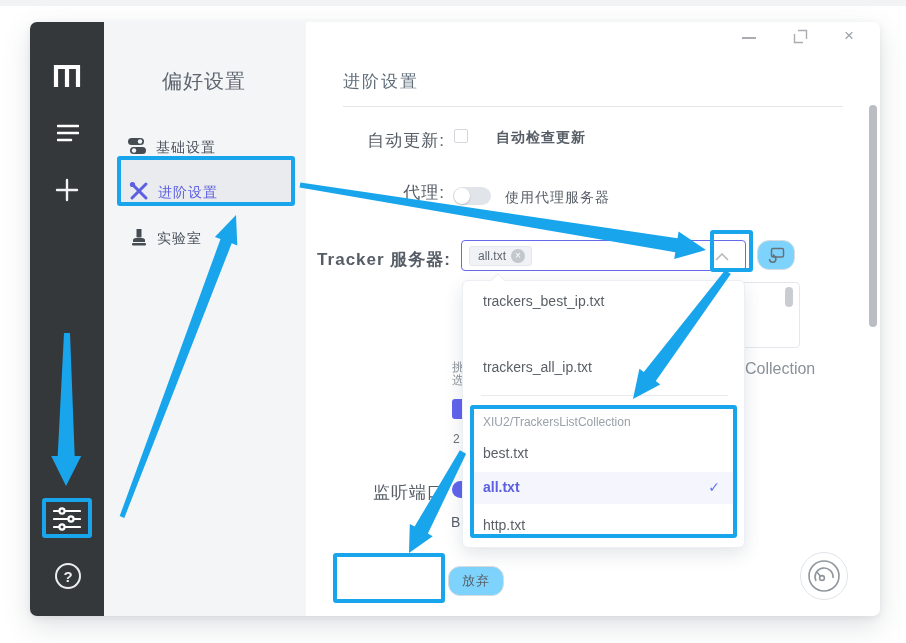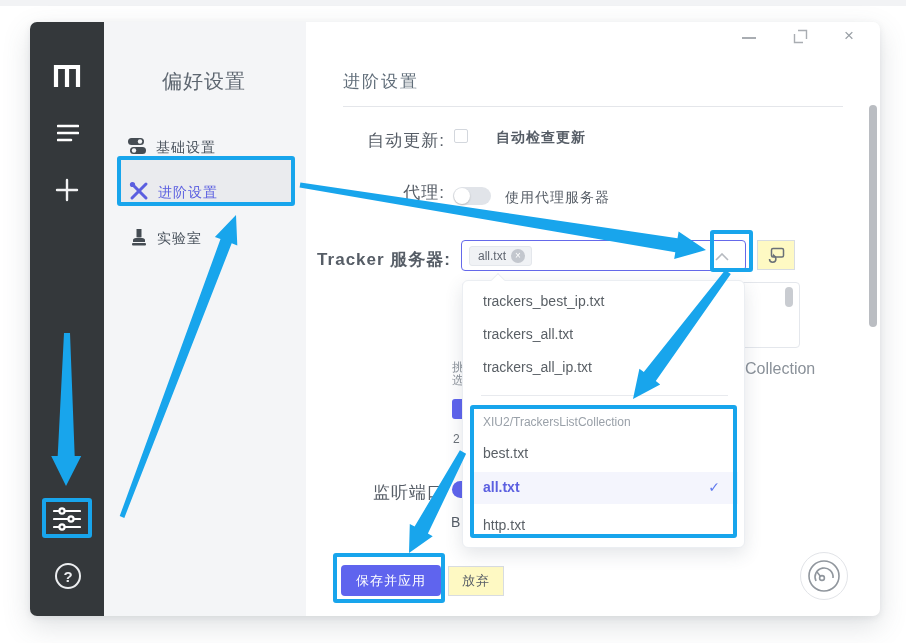--- a/index.html
+++ b/index.html
@@ -28,21 +28,21 @@
   .h-divider { position:absolute; left:313px; top:84px; width:500px; height:1px; background:#e4e6ea; }
   .form-label { position:absolute; right:435px; font-size:17px; color:#565d66; letter-spacing:1px; white-space:nowrap; }
   .form-text { position:absolute; font-size:14px; color:#565d66; letter-spacing:1px; white-space:nowrap; }
   .checkbox { position:absolute; width:14px; height:14px; border:1px solid #d3d7dd; border-radius:2px; background:#fff; }
   .toggle-off { position:absolute; width:38px; height:18px; border-radius:9px; background:#e1e4e9; }
   .toggle-off .knob { position:absolute; left:1px; top:1px; width:16px; height:16px; border-radius:50%; background:#fff; box-shadow:0 1px 2px rgba(0,0,0,.2); }
   .select-box { position:absolute; left:431px; top:218px; width:285px; height:31px; border:1px solid #6569ea; border-radius:4px; background:#fff; }
   .tag { position:absolute; left:7px; top:5px; height:20px; padding:0 6px 0 8px; background:#f0f2f5; border:1px solid #e4e7ec; border-radius:3px;
          display:flex; align-items:center; gap:5px; font-size:12px; color:#5f6570; }
   .tag-close { width:14px; height:14px; border-radius:50%; background:#c3c7ce; color:#fff; font-size:10px; line-height:14px; text-align:center; }
-  .btn-plain { position:absolute; background:#fef9c3; border:1px solid #d8dce1; border-radius:0; display:flex; align-items:center; justify-content:center;text-align:right; }
+  .btn-plain { position:absolute; background:#7dd3fc; border:1px solid #d8dce1; border-radius:12px; display:flex; align-items:center; justify-content:center;text-align:right; }
   .btn-primary { position:absolute; background:#5f64ee; border-radius:4px; color:#fff; font-size:13px; letter-spacing:1px;
                  display:flex; align-items:center; justify-content:center; }
 
   
   .frag { position:absolute; z-index:1; overflow:hidden; white-space:nowrap; }
   .textarea-ghost { position:absolute; left:432px; top:260px; width:338px; height:66px; border:1px solid #e4e7ec; border-radius:4px; background:#fff; z-index:1; }
   .mini-thumb { position:absolute; left:322px; top:4px; width:8px; height:20px; border-radius:4px; background:#c9ccd1; }
 
   
   .dropdown { position:absolute; left:432px; top:258px; width:283px; height:268px; background:#fff; border:1px solid #ebeef2; border-radius:6px;
@@ -187,32 +187,30 @@
     <div class="frag" style="left:715px; top:338px; font-size:16px; color:#8a9199; z-index:1;">Collection</div>
     <div class="frag" style="left:422px; top:377px; width:60px; height:20px; background:#5f64ee; border-radius:3px;"></div>
     <div class="frag" style="left:423px; top:410px; font-size:12px; color:#6a7077;">2</div>
     <div class="form-label" style="top:459px;">监听端口</div>
     <div class="frag" style="left:422px; top:459px; width:38px; height:17px; background:#5f64ee; border-radius:9px;"></div>
     <div class="frag" style="left:421px; top:492px; width:10px; font-size:14px; color:#565d66;">B</div>
 
     <div class="dropdown">
       <div class="notch"></div>
       <div class="dd-item" style="top:4px;">trackers_best_ip.txt</div>
-      <div class="dd-item" style="top:37px;">trackers_all.txt</div>
       <div class="dd-item" style="top:70px;">trackers_all_ip.txt</div>
       <div class="dd-divider"></div>
       <div class="dd-group-label">XIU2/TrackersListCollection</div>
       <div class="dd-selected-bg"></div>
       <div class="dd-item" style="top:156px; height:32px; line-height:32px;">best.txt</div>
       <div class="dd-item" style="top:190px; height:32px; line-height:32px; font-weight:bold; color:#5b5fe0;">all.txt</div>
       <div class="dd-check" style="top:190px; height:32px; line-height:32px;">✓</div>
       <div class="dd-item" style="top:228px; height:32px; line-height:32px;">http.txt</div>
     </div>
 
-    <div class="btn-primary" style="left:311px; top:543px; width:100px; height:31px;">保存并应用</div>
     <div class="btn-plain" style="left:418px; top:544px; width:56px; height:30px; font-size:13px; color:#5a6068; letter-spacing:1px;">放弃</div>
 
     <div class="speedo">
       <svg width="34" height="34" viewBox="0 0 34 34">
         <circle cx="17" cy="17" r="15" stroke="#90969d" stroke-width="1.6" fill="none"></circle>
         <path d="M9 22 A 9 9 0 1 1 26 19" stroke="#90969d" stroke-width="1.6" fill="none"></path>
         <circle cx="15" cy="19" r="2.4" fill="none" stroke="#90969d" stroke-width="1.6"></circle>
         <path d="M13.4 17.2 L10 13" stroke="#90969d" stroke-width="1.6" stroke-linecap="round"></path>
       </svg>
     </div>

